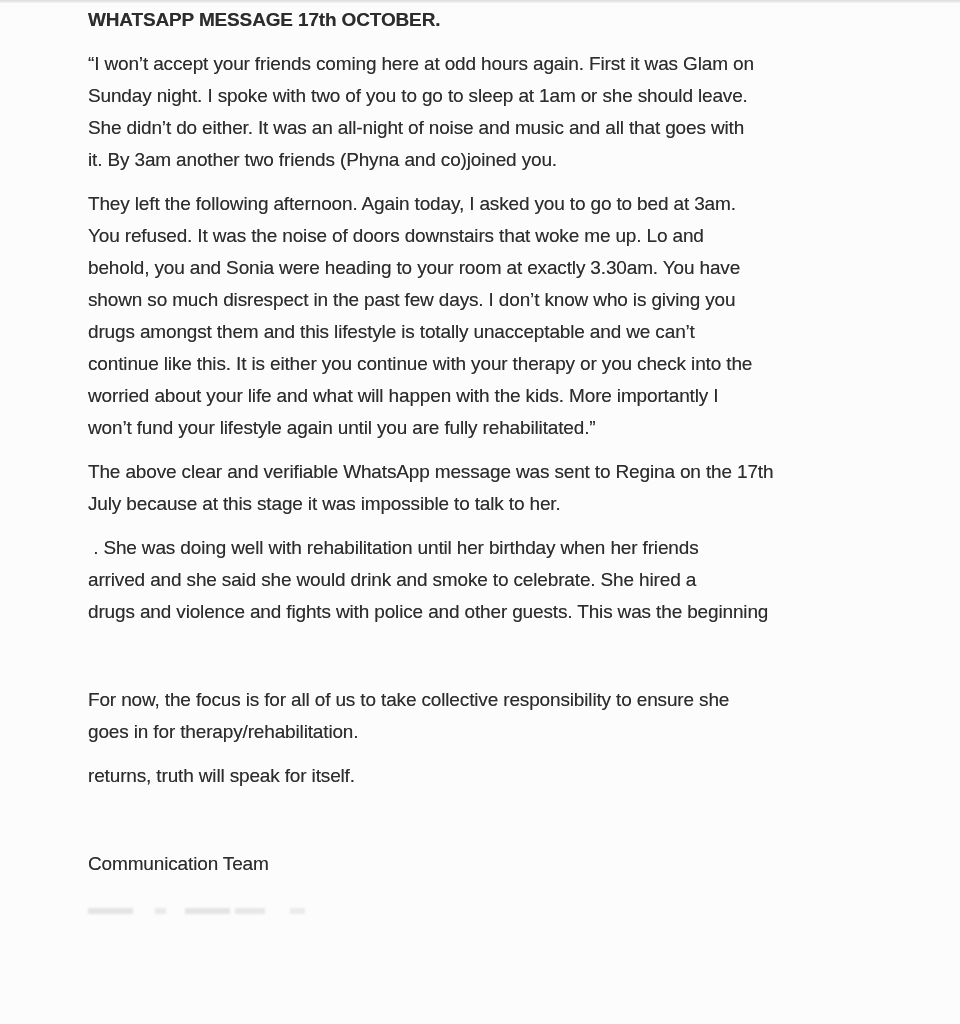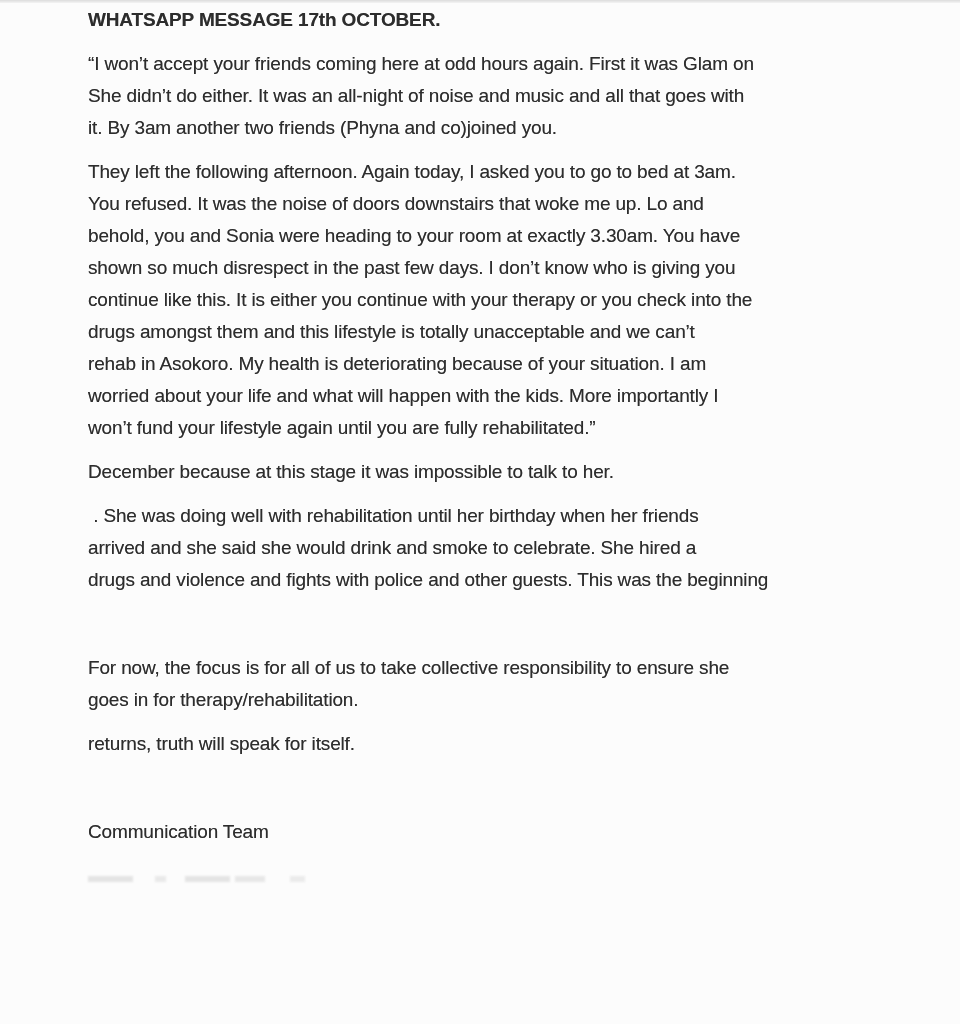--- a/index.html
+++ b/index.html
@@ -63,36 +63,37 @@
 <div class="top-edge"></div>
 
 <div class="doc">
   <div class="paragraph doc-title">
     <div class="line">WHATSAPP MESSAGE 17th OCTOBER.</div>
   </div>
 
   <div>
       <div class="paragraph">
         <div class="line">“I won’t accept your friends coming here at odd hours again. First it was Glam on</div>
+        <div class="line">Sunday night. I spoke with two of you to go to sleep at 1am or she should leave.</div>
         <div class="line">She didn’t do either. It was an all-night of noise and music and all that goes with</div>
         <div class="line">it. By 3am another two friends (Phyna and co)joined you.</div>
       </div>
       <div class="paragraph">
         <div class="line">They left the following afternoon. Again today, I asked you to go to bed at 3am.</div>
         <div class="line">You refused. It was the noise of doors downstairs that woke me up. Lo and</div>
         <div class="line">behold, you and Sonia were heading to your room at exactly 3.30am. You have</div>
         <div class="line">shown so much disrespect in the past few days. I don’t know who is giving you</div>
+        <div class="line">drugs amongst them and this lifestyle is totally unacceptable and we can’t</div>
         <div class="line">continue like this. It is either you continue with your therapy or you check into the</div>
-        <div class="line">drugs amongst them and this lifestyle is totally unacceptable and we can’t</div>
-        <div class="line">rehab in Asokoro. My health is deteriorating because of your situation. I am</div>
         <div class="line">worried about your life and what will happen with the kids. More importantly I</div>
         <div class="line">won’t fund your lifestyle again until you are fully rehabilitated.”</div>
       </div>
       <div class="paragraph">
-        <div class="line">December because at this stage it was impossible to talk to her.</div>
+        <div class="line">The above clear and verifiable WhatsApp message was sent to Regina on the 17th</div>
+        <div class="line">July because at this stage it was impossible to talk to her.</div>
       </div>
       <div class="paragraph">
         <div class="line"> . She was doing well with rehabilitation until her birthday when her friends</div>
         <div class="line">arrived and she said she would drink and smoke to celebrate. She hired a</div>
         <div class="line">drugs and violence and fights with police and other guests. This was the beginning</div>
       </div>
       <div class="paragraph">
         <div class="line"></div>
       </div>
       <div class="paragraph">

